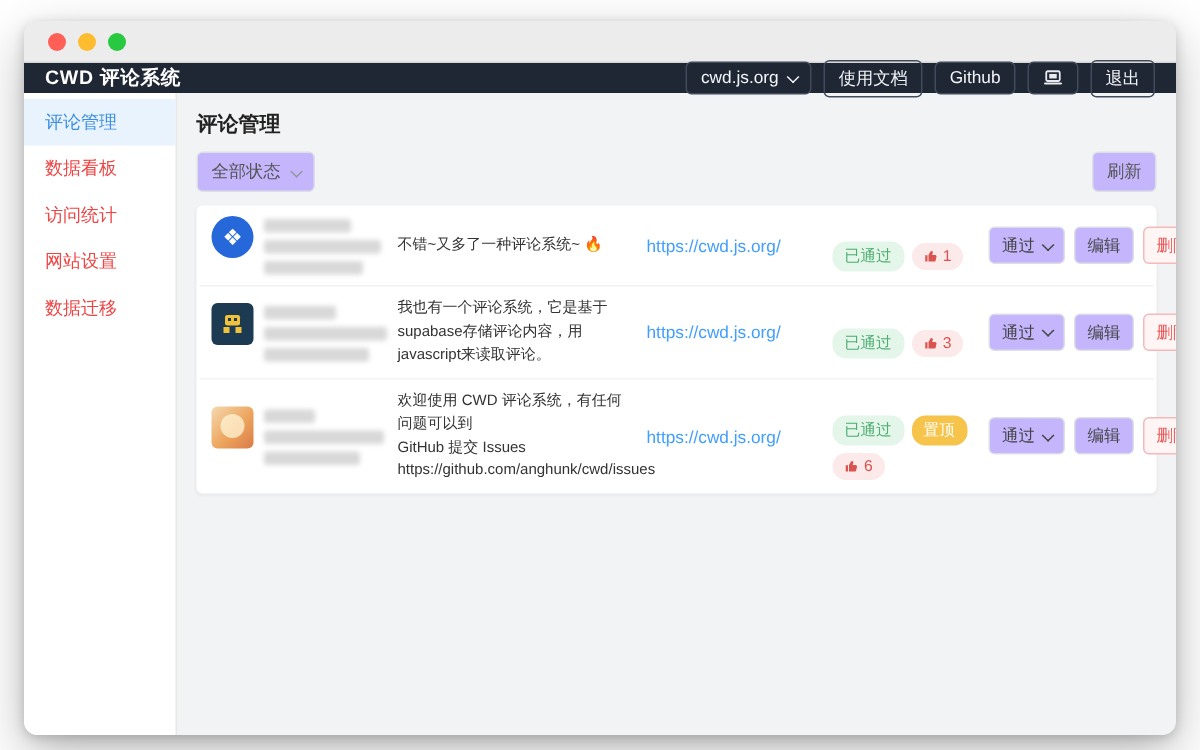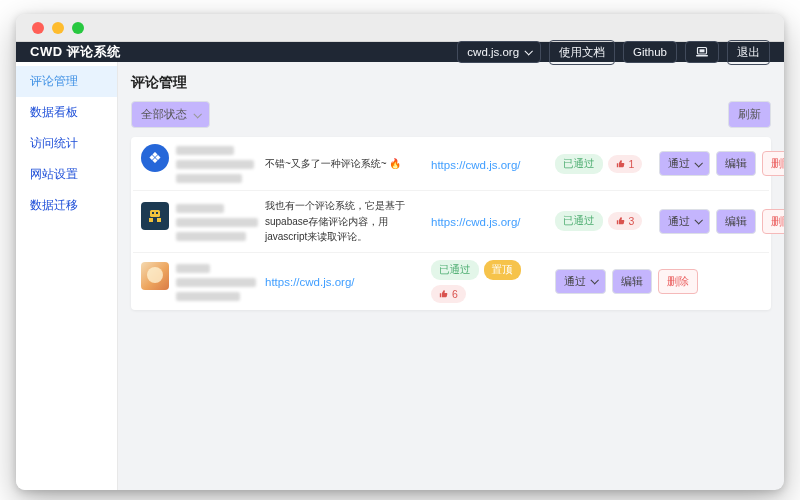--- a/index.html
+++ b/index.html
@@ -18,21 +18,21 @@
   .navbar { height:20px; background:#1f2734; color:#fff; display:flex; align-items:center; justify-content:space-between; padding:0 14px; flex:0 0 auto; }
   .brand { font-size:13px; font-weight:bold; letter-spacing:.5px; }
   .nav-right { display:flex; align-items:center; gap:8px; }
   .nav-ctl { display:inline-flex; align-items:center; gap:6px; border:1px solid #424b5c; border-radius:4px; padding:4px 9px; font-size:11.5px; color:#f2f4f8; background:transparent; cursor:pointer; white-space:nowrap; }
   .chev { width:6px; height:6px; border-right:1.5px solid currentColor; border-bottom:1.5px solid currentColor; transform:rotate(45deg) translateY(-1px); display:inline-block; }
   .nav-icon-svg { display:block; }
 
   
   .content { flex:1; display:flex; min-height:0; }
   .sidebar { width:102px; background:#ffffff; border-right:1px solid #e8e8e8; padding-top:4px; flex:0 0 auto; }
-  .side-item { height:31px; display:flex; align-items:center; padding-left:14px; font-size:12px; color:#1d4ed8; cursor:pointer; }
+  .side-item { height:31px; display:flex; align-items:center; padding-left:14px; font-size:12px; color:#ef4444; cursor:pointer; }
   .side-item.active { background:#e8f3fe; color:#3d8fe4; }
 
   .main { flex:1; min-width:0; overflow:hidden; }
   .page-title { font-size:14px; font-weight:bold; color:#222; margin:12px 0 0 13px; }
   .filter-bar { display:flex; align-items:center; justify-content:space-between; margin:9px 13px 0 13px; }
   .w-ctl { display:inline-flex; align-items:center; gap:7px; background:#c4b5fd; border:1px solid #dcdfe6; border-radius:4px; padding:5px 9px; font-size:11.5px; color:#555; cursor:pointer; white-space:nowrap; }
   .w-ctl .chev { border-color:#999; }
 
   
   .card { background:#fff; border-radius:4px; margin:9px 13px; box-shadow:0 1px 3px rgba(0,0,0,.06); padding:0 2px; }
@@ -48,21 +48,21 @@
   .avatar.sq-bot { border-radius:4px; background:#1c3a52; }
   .avatar.sq-anime { border-radius:4px; background:linear-gradient(135deg,#f4d9b0 0%,#eda55e 55%,#d97b46 100%); position:relative; overflow:hidden; }
   .avatar.sq-anime::after { content:""; position:absolute; left:6px; top:5px; width:16px; height:16px; border-radius:50%; background:rgba(255,244,214,.75); }
   .blur-lines { display:flex; flex-direction:column; gap:5px; padding-top:2px; }
   .blur-bar { height:9px; border-radius:2px; background:#d8d8d8; filter:blur(1.6px); }
 
   .comment { font-size:10px; color:#333; line-height:1.55; padding-right:14px; white-space:pre-line; }
   .emoji { color:#f59b22; }
   .url a { font-size:11.5px; color:#409eff; text-decoration:none; }
 
-  .status-cell { display:flex; align-items:center; gap:5px; flex-wrap:wrap; }
+  .status-cell { display:flex; align-items:center; gap:5px; flex-wrap:wrap;margin-top:15px; }
   .pill { font-size:10.5px; border-radius:9px; padding:3px 8px; white-space:nowrap; display:inline-flex; align-items:center; gap:3px; }
   .pill.ok { background:#e3f6e9; color:#4fae72; }
   .pill.pin { background:#f6c34b; color:#fff;text-align:right; }
   .pill.like { background:#fceaea; color:#d9534f; }
 
   .action-cell { display:flex; align-items:center; gap:6px; }
   .mini { display:inline-flex; align-items:center; gap:5px; background:#c4b5fd; border:1px solid #dcdfe6; border-radius:4px; padding:4px 8px; font-size:11px; color:#444; cursor:pointer; white-space:nowrap; }
   .mini.danger { border-color:#f5b9b9; color:#ea5c5c; background:#fff5f5; }
 </style>
 </head>
@@ -216,20 +216,23 @@
 
           <div class="trow tr">
             <div class="user-cell">
               <div class="avatar sq-anime"></div>
               <div class="blur-lines">
                 <div class="blur-bar" style="width:34px"></div>
                 <div class="blur-bar" style="width:80px"></div>
                 <div class="blur-bar" style="width:64px"></div>
               </div>
             </div>
+            <div class="comment">欢迎使用 CWD 评论系统，有任何问题可以到
+GitHub 提交 Issues
+https://github.com/anghunk/cwd/issues</div>
             <div class="url"><a href="#">https://cwd.js.org/</a></div>
             <div class="status-cell">
               <span class="pill ok">已通过</span>
               <span class="pill pin">置顶</span>
               <span class="pill like">
                 <svg width="10" height="10" viewBox="0 0 12 12">
                     <path fill="#d9534f" d="M1 5h1.8v5H1zM3.6 10h4.6c.6 0 1-.4 1.1-.9l.7-3c.1-.7-.4-1.3-1.1-1.3H6.6l.5-2C7.2 2.1 6.7 1.5 6 1.5c-.3 0-.6.2-.8.5L3.6 4.8z"></path>
                   </svg>
                 <span>6</span>
               </span>

